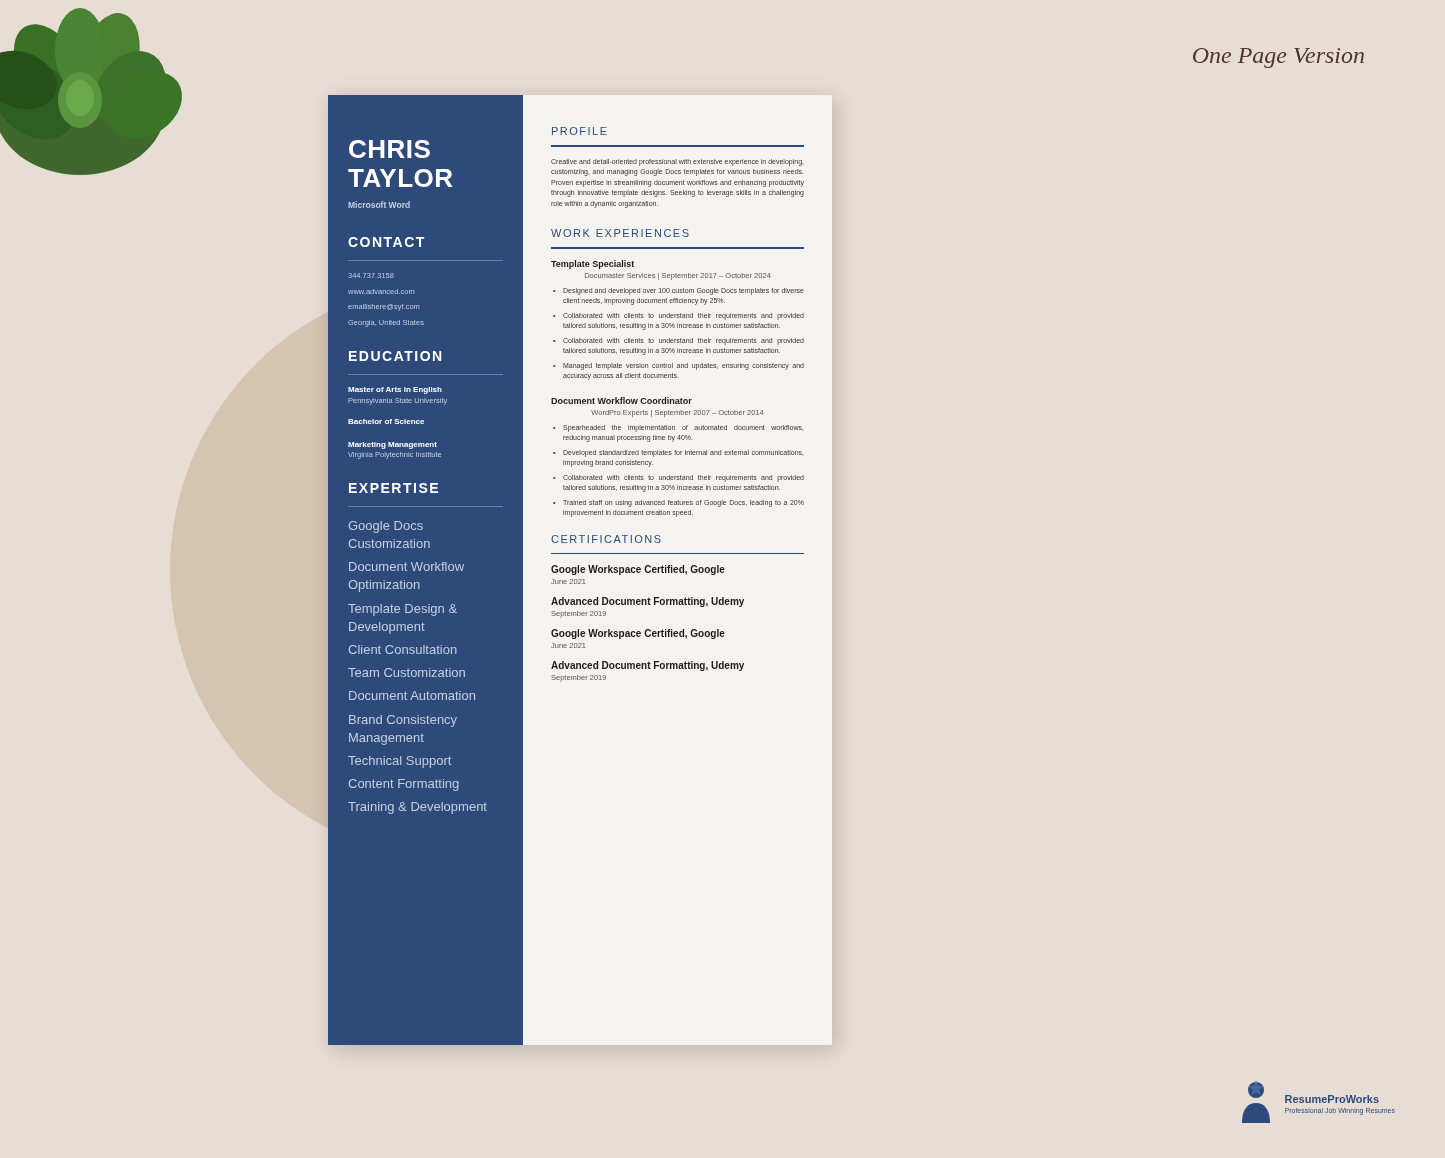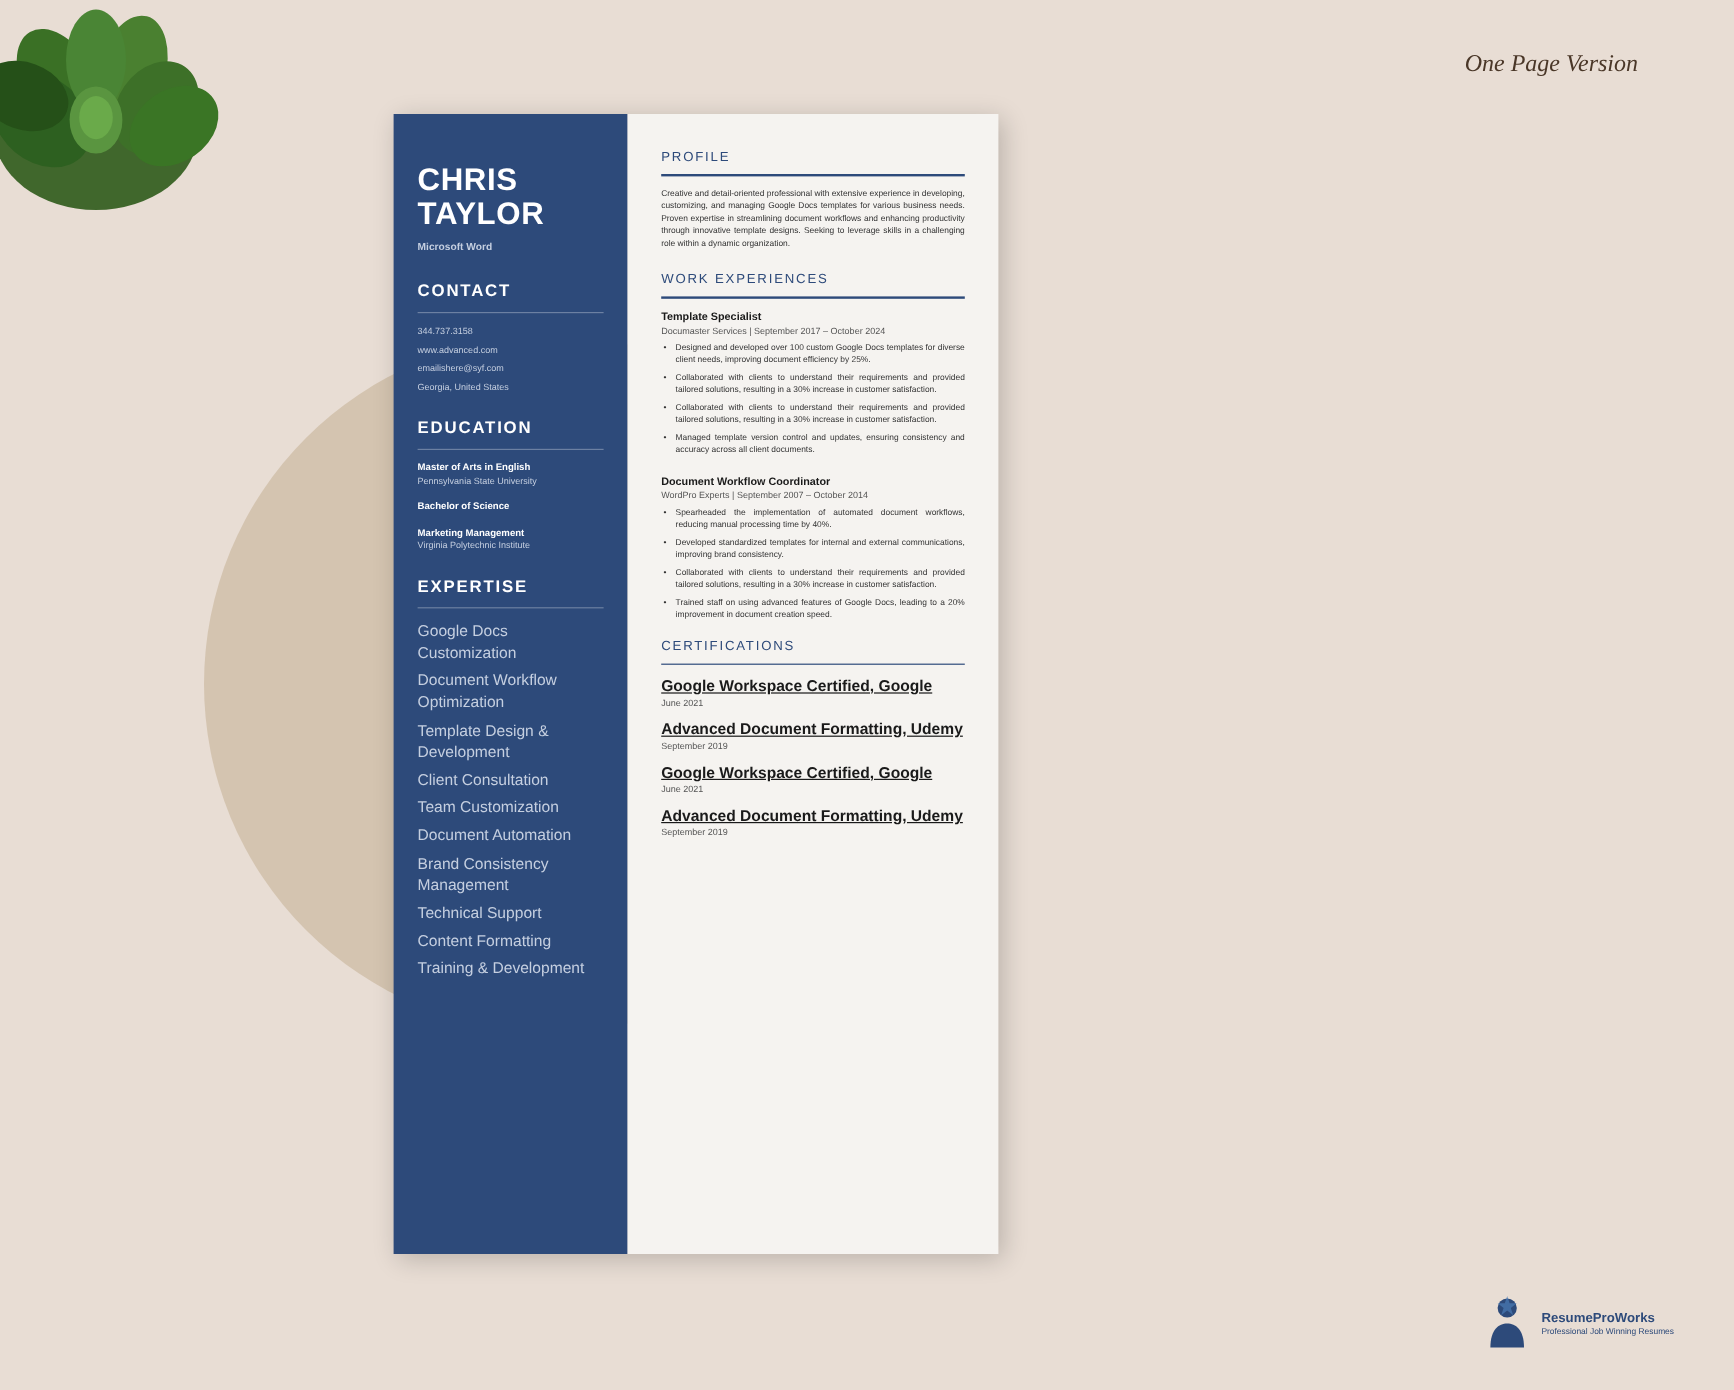--- a/index.html
+++ b/index.html
@@ -28,21 +28,21 @@
       border-radius: 50%;
       background: #d4c4b0;
       top: 280px;
       left: 170px;
     }
 
     .one-page-label {
       position: absolute;
       top: 42px;
       right: 80px;
-      font-size: 20px;
+      font-size: 24px;
       color: #4a3728;
       font-family: Georgia, serif;
       font-style: italic;
       font-weight: normal;
     }
 
     
     .resume {
       position: absolute;
       top: 95px;
@@ -159,20 +159,21 @@
       font-size: 9px;
       font-weight: bold;
       color: #1a1a1a;
       margin-bottom: 2px;
     }
 
     .job-meta {
       font-size: 7.5px;
       color: #555;
       margin-bottom: 6px;
+      text-align: center;
     }
 
     .job-bullet {
       font-size: 7px;
       color: #333;
       line-height: 1.5;
       margin-bottom: 4px;
       padding-left: 12px;
       position: relative;
       text-align: justify;
@@ -187,25 +188,24 @@
 
     .work-section {
       margin-bottom: 14px;
     }
 
     .cert-item {
       margin-bottom: 10px;
     }
 
     .cert-name {
-      font-size: 13px;
+      font-size: 10px;
       font-weight: bold;
       color: #1a1a1a;
       margin-bottom: 2px;
-      text-decoration: underline;
     }
 
     .cert-date {
       font-size: 7.5px;
       color: #555;
     }
 
     
     .logo {
       position: absolute;

